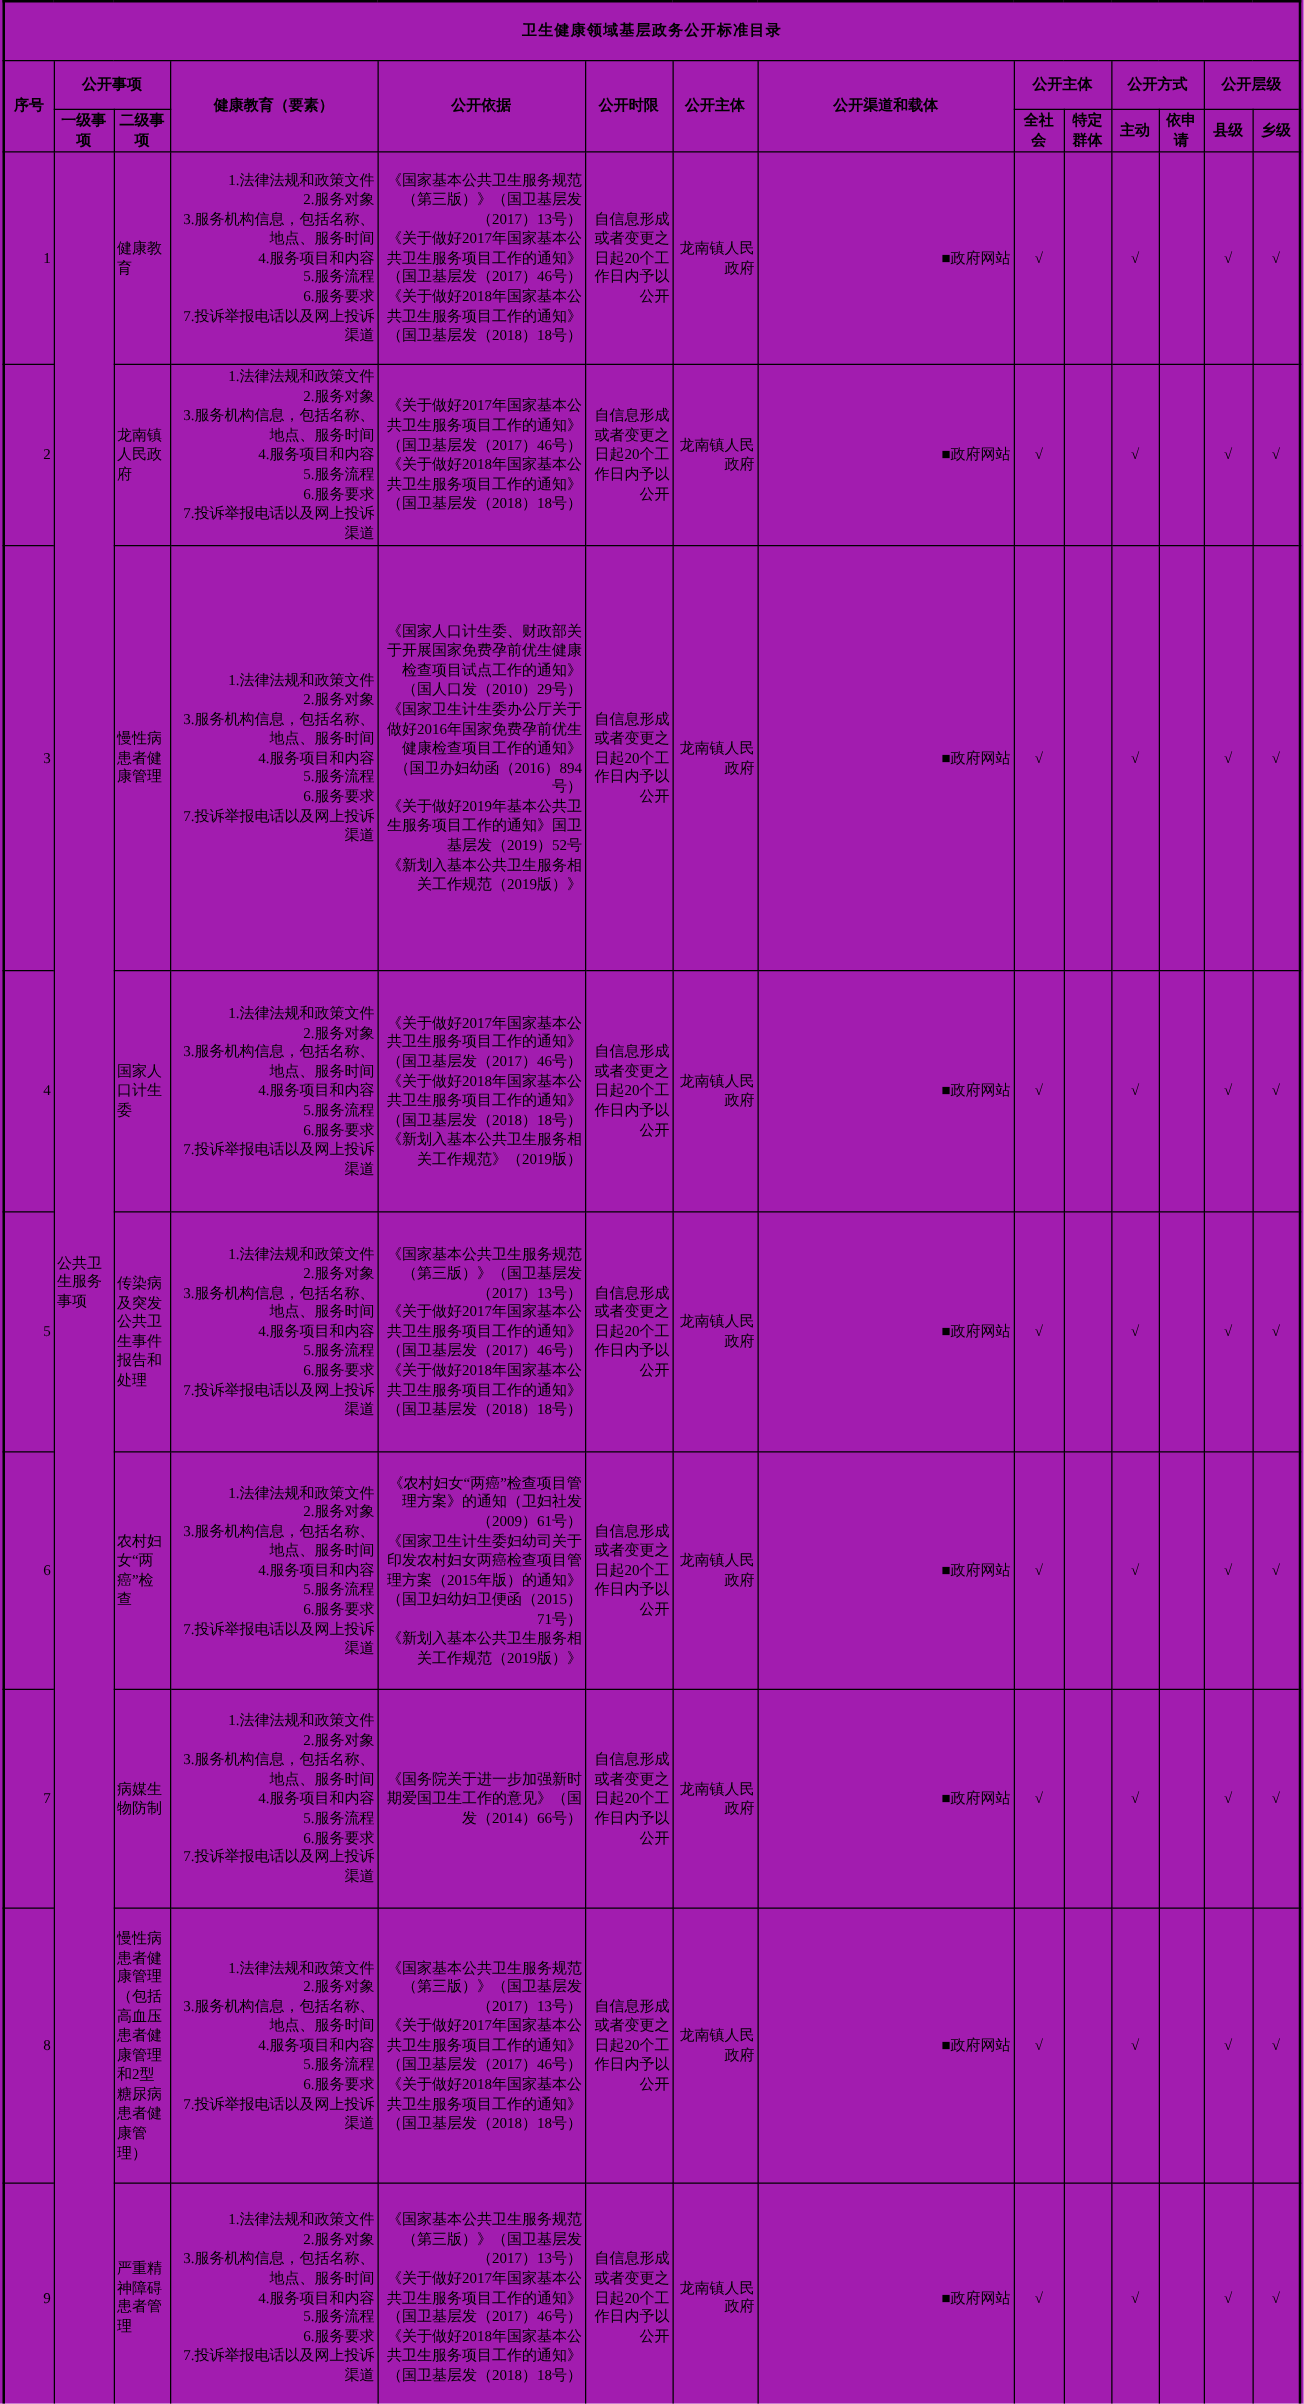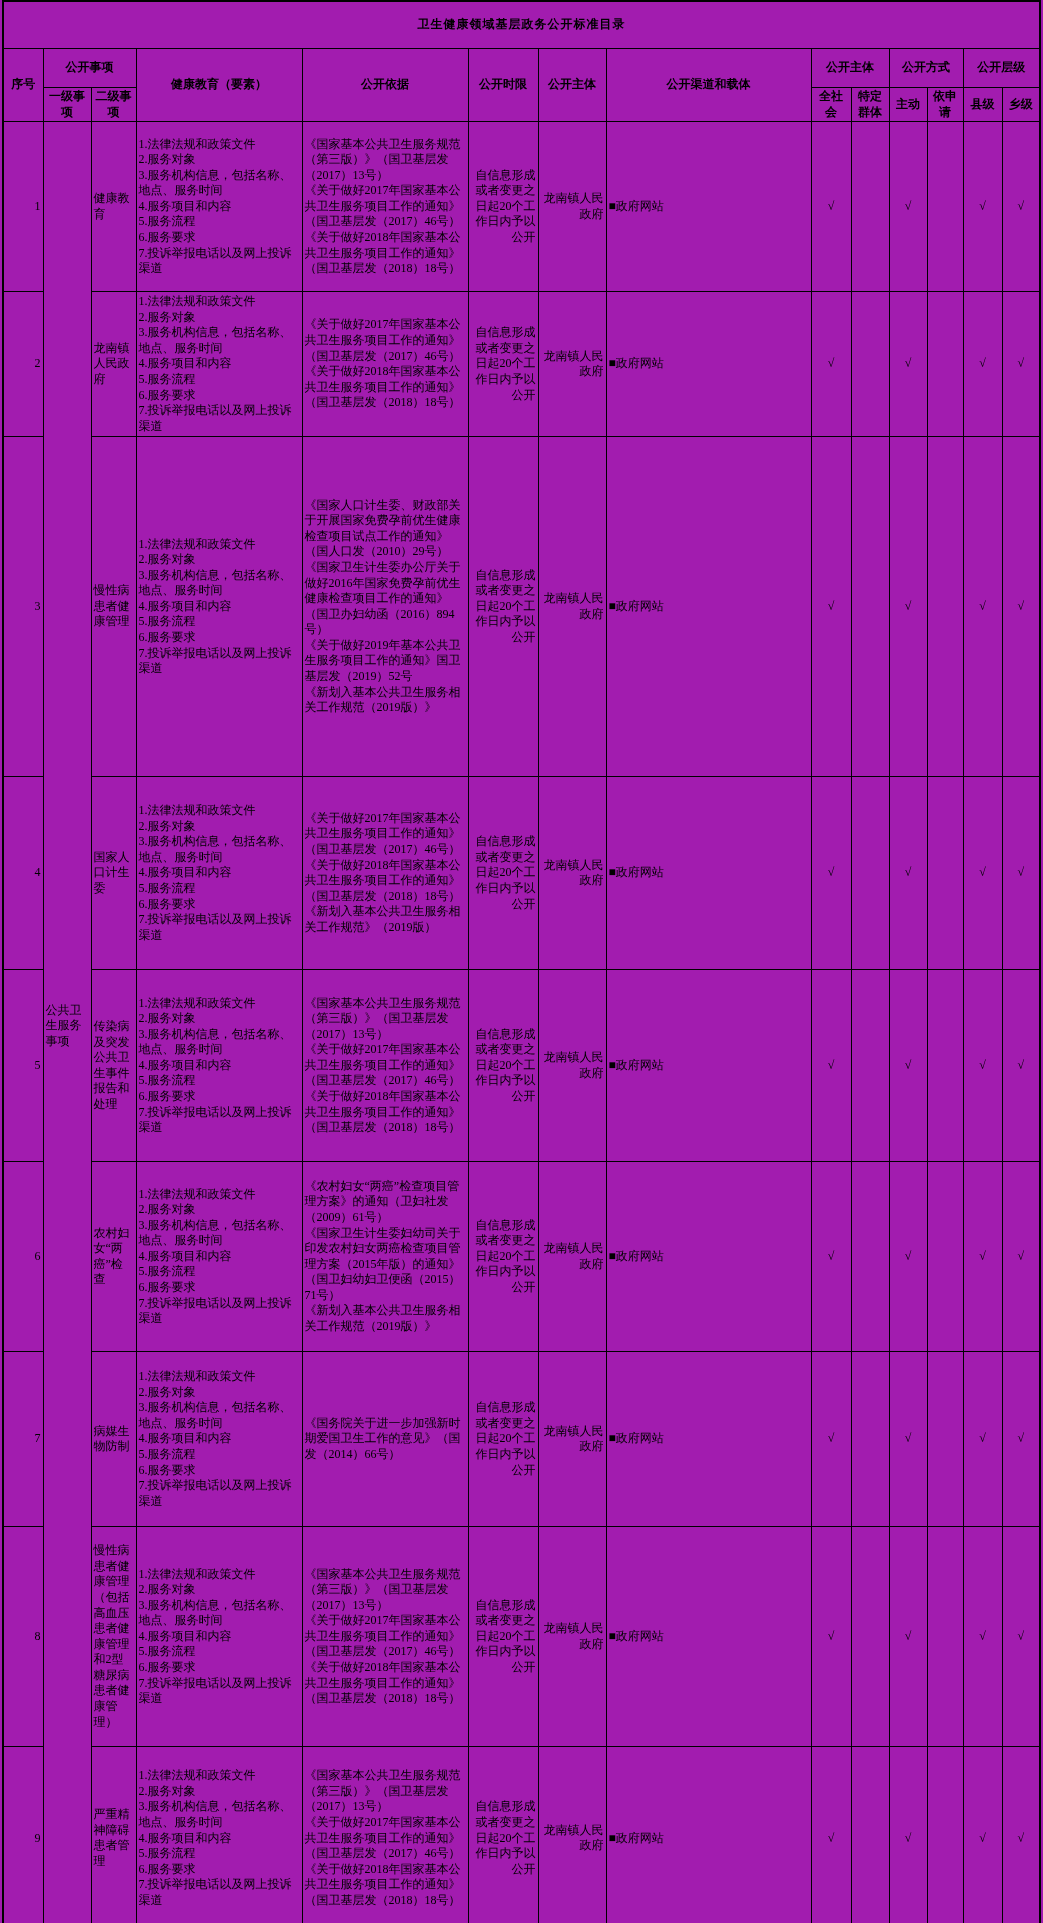--- a/index.html
+++ b/index.html
@@ -18,21 +18,21 @@
     word-break:break-all;
   }
   td.title {
     height:44px; text-align:center; font-size:24px; font-weight:bold;
     letter-spacing:1px; border-bottom:1px solid #000;
   }
   tr.h1 td { height:36px; }
   tr.h2 td { height:28px; }
   td.hd { text-align:center; font-weight:bold; font-size:13px; line-height:1.15; }
   td.c  { text-align:right; }
-  td.l  { text-align:left;margin-left:40px; }
+  td.l  { text-align:right;margin-left:40px; }
   .pre  { white-space:pre-line; }
   td.chk { text-align:center; font-size:12px; }
   td.name { text-align:left; }
 </style>
 </head>
 <body>
 
 <div class="page">
 <table class="doc">
   <colgroup>

